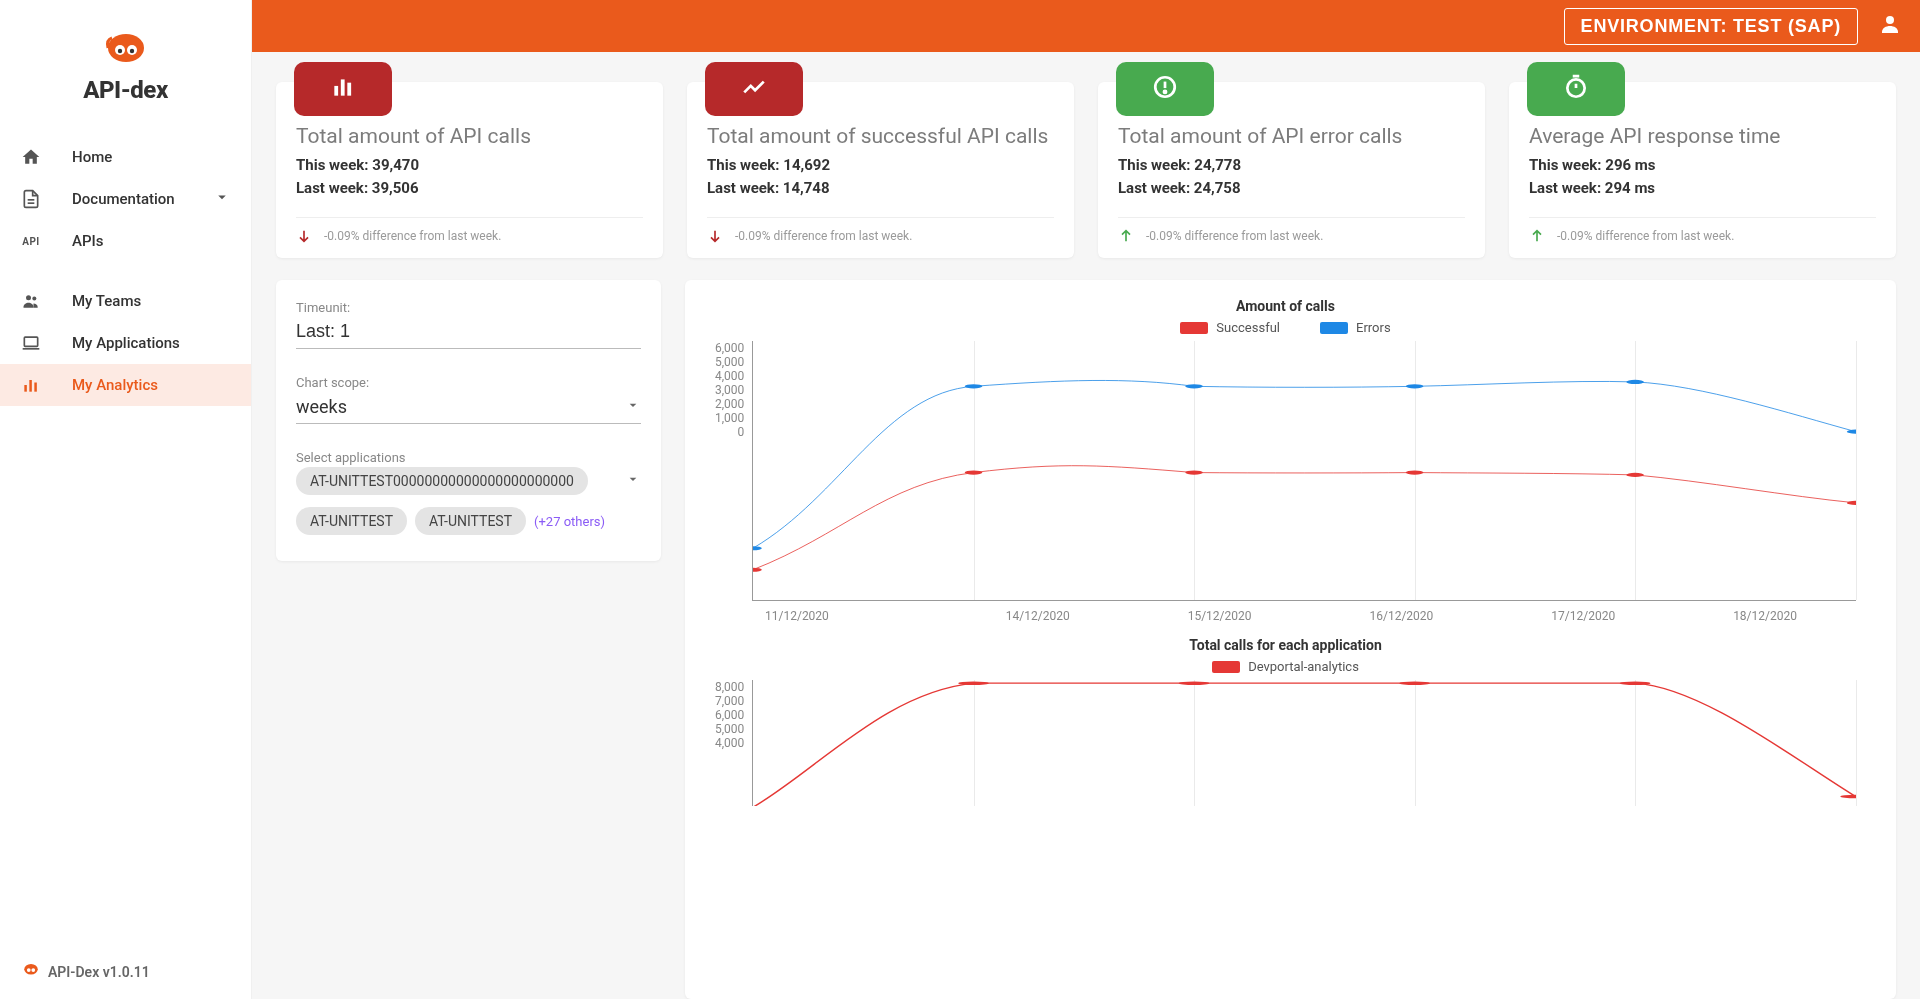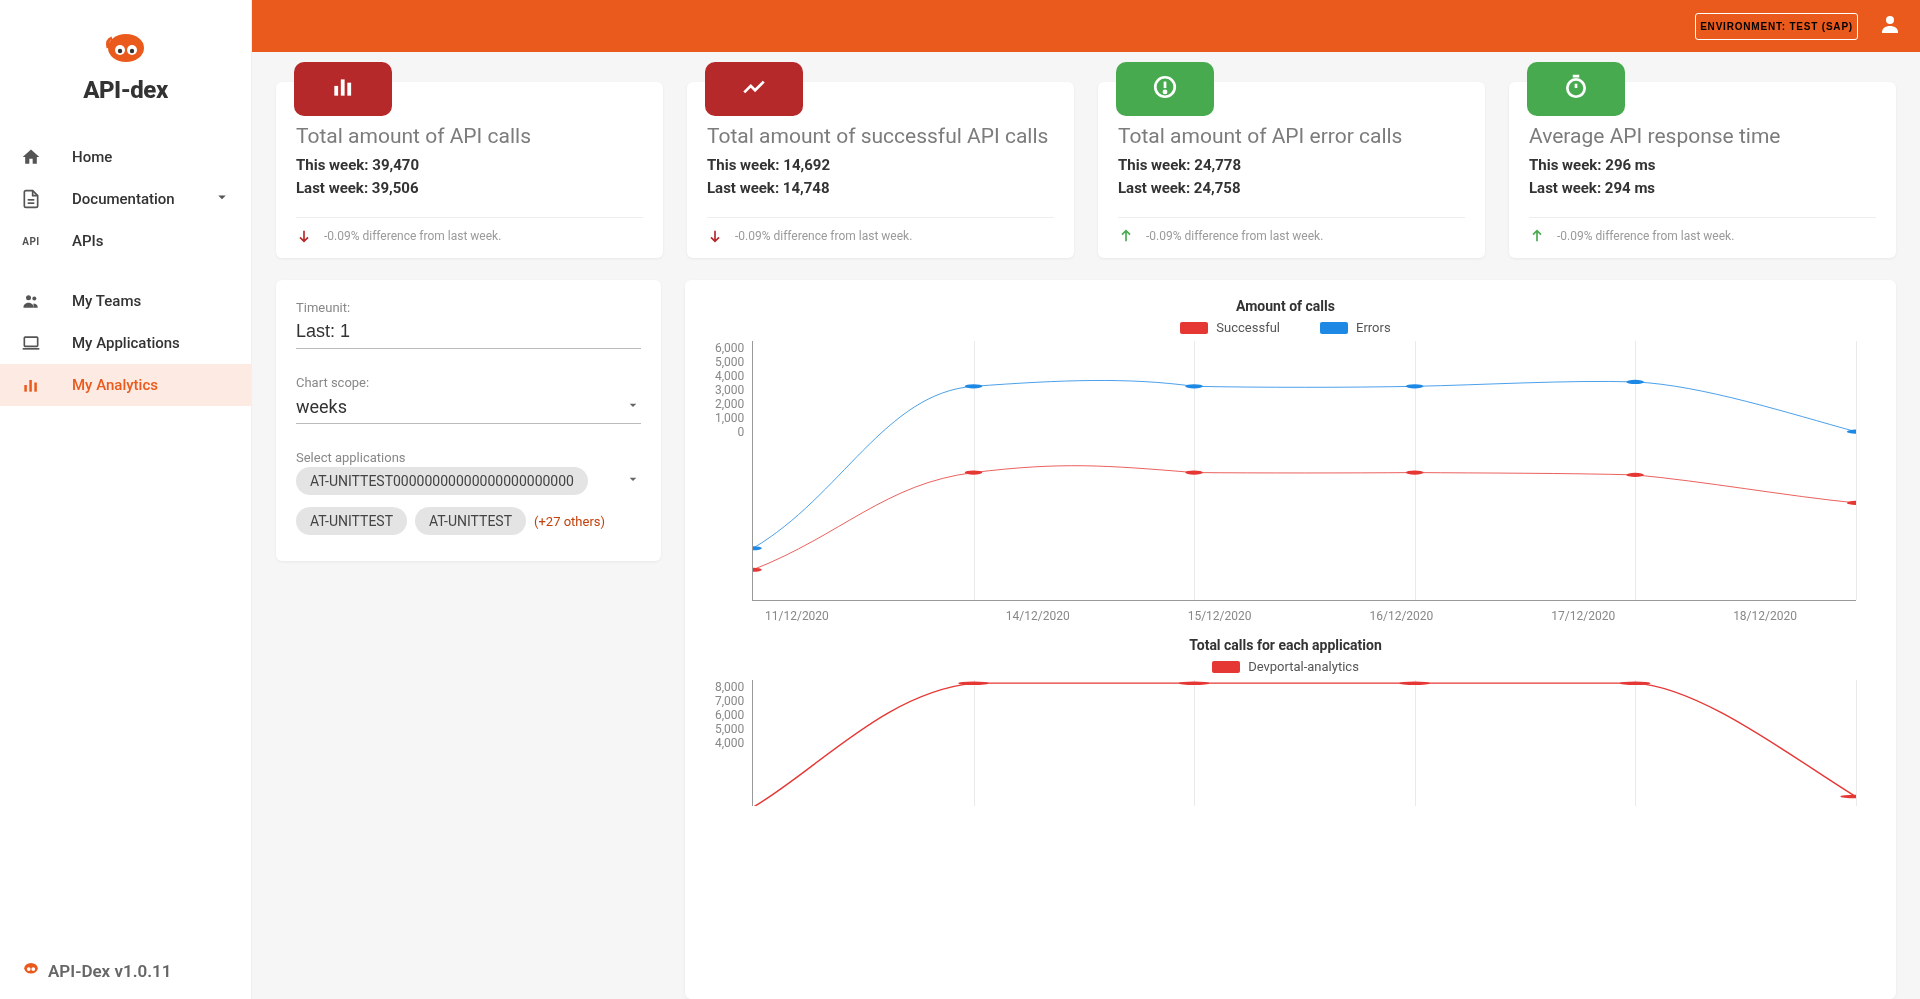--- a/index.html
+++ b/index.html
@@ -13,27 +13,27 @@
 .logo-text { font-size: 24px; font-weight: 800; letter-spacing: -0.5px; }
 .nav { flex: 1; padding-top: 8px; }
 .nav-item { display: flex; align-items: center; padding: 10px 20px 10px 20px; font-size: 15px; color: #333; cursor: pointer; position: relative; }
 .nav-item.active { background: #fdeae3; color: #ea5a1c; }
 .nav-icon { width: 22px; height: 22px; margin-right: 30px; display: flex; align-items: center; justify-content: center; color: #555; }
 .nav-item.active .nav-icon { color: #ea5a1c; }
 .nav-label { flex: 1; font-weight: 500; }
 .nav-spacer { height: 18px; }
 .nav-caret { color: #555; }
 .api-badge { font-size: 10px; font-weight: 700; letter-spacing: 0.5px; }
-.sidebar-foot { padding: 18px 22px; display: flex; align-items: center; gap: 8px; font-size: 17px; color: #666; font-weight: 600; }
+.sidebar-foot { padding: 18px 22px; display: flex; align-items: center; gap: 8px; font-size: 14px; color: #666; font-weight: 600; }
 .foot-icon { color: #ea5a1c; }
 
 
 .main { flex: 1; display: flex; flex-direction: column; background: #f6f6f6; }
 .topbar { height: 52px; background: #ea5a1c; display: flex; align-items: center; justify-content: flex-end; padding: 0 18px; gap: 20px; }
-.env-btn { border: 1.5px solid #fff; color: #000000; background: transparent; padding: 7px 4px; font-size: 10px; font-weight: 600; letter-spacing: 0.8px; border-radius: 3px; cursor: pointer; }
+.env-btn { border: 1.5px solid #fff; color: #ffffff; background: transparent; padding: 7px 16px; font-size: 18px; font-weight: 600; letter-spacing: 0.8px; border-radius: 3px; cursor: pointer; }
 .user-icon { color: #fff; cursor: pointer; }
 
 .content { padding: 30px 24px 0 24px; overflow: hidden; flex: 1; display: flex; flex-direction: column; }
 
 
 .kpi-row { display: flex; gap: 24px; margin-bottom: 22px; }
 .kpi { flex: 1; background: #fff; border-radius: 6px; box-shadow: 0 1px 3px rgba(0,0,0,.06); position: relative; padding: 28px 20px 14px; }
 .kpi-tab { position: absolute; top: -20px; left: 18px; width: 98px; height: 54px; border-radius: 10px; display: flex; align-items: center; justify-content: center; }
 .kpi-tab::before { content: ""; position: absolute; top: 0; left: -14px; width: 28px; height: 28px; background: inherit; border-top-left-radius: 10px; transform: skewX(18deg); transform-origin: left top; z-index: -1; }
 .kpi-tab.red { background: #b6292a; }
@@ -51,21 +51,21 @@
 .filter-card { width: 385px; background: #fff; border-radius: 6px; box-shadow: 0 1px 3px rgba(0,0,0,.06); padding: 20px 20px 26px; align-self: flex-start; }
 .filter-title { font-size: 24px; color: #ea5a1c; font-weight: 700; margin-bottom: 18px; }
 .field { margin-bottom: 26px; }
 .field-label { font-size: 13px; color: #888; margin-bottom: 2px; }
 .field-input { width: 100%; border: none; border-bottom: 1px solid #bbb; padding: 4px 0 6px; font-size: 18px; color: #333; background: transparent; outline: none; }
 .field-sel { display: flex; align-items: flex-end; justify-content: space-between; width: 100%; border-bottom: 1px solid #bbb; padding: 4px 0 6px; font-size: 18px; color: #333; cursor: pointer; }
 .chips-wrap { display: flex; flex-wrap: wrap; gap: 8px; align-items: center; }
 .chips-row1 { width: 100%; display: flex; align-items: center; justify-content: space-between; margin-bottom: 12px; }
 .chip { background: #e4e4e4; border-radius: 16px; padding: 6px 14px; font-size: 14px; color: #444; cursor: pointer; white-space: nowrap; overflow: hidden; text-overflow: ellipsis; }
 .chip.long { max-width: 300px; }
-.chips-more { font-size: 13px; color: #c2410c; }
+.chips-more { font-size: 13px; color: #8b5cf6; }
 
 
 .charts-col { flex: 1; background: #fff; border-radius: 6px; box-shadow: 0 1px 3px rgba(0,0,0,.06); padding: 18px 40px 0 30px; display: flex; flex-direction: column; overflow: hidden; }
 .chart-block { margin-bottom: 14px; }
 .chart-title { text-align: center; font-size: 14px; font-weight: 700; color: #333; margin-bottom: 6px; }
 .legend { display: flex; justify-content: center; gap: 40px; margin-bottom: 6px; }
 .legend-item { display: flex; align-items: center; gap: 8px; font-size: 13px; color: #555; }
 .legend-sw { width: 28px; height: 12px; border-radius: 2px; }
 .chart-area { position: relative; height: 260px; display: flex; }
 .yaxis { display: flex; flex-direction: column; align-items: flex-end; padding-right: 8px; font-size: 12px; color: #888; }

